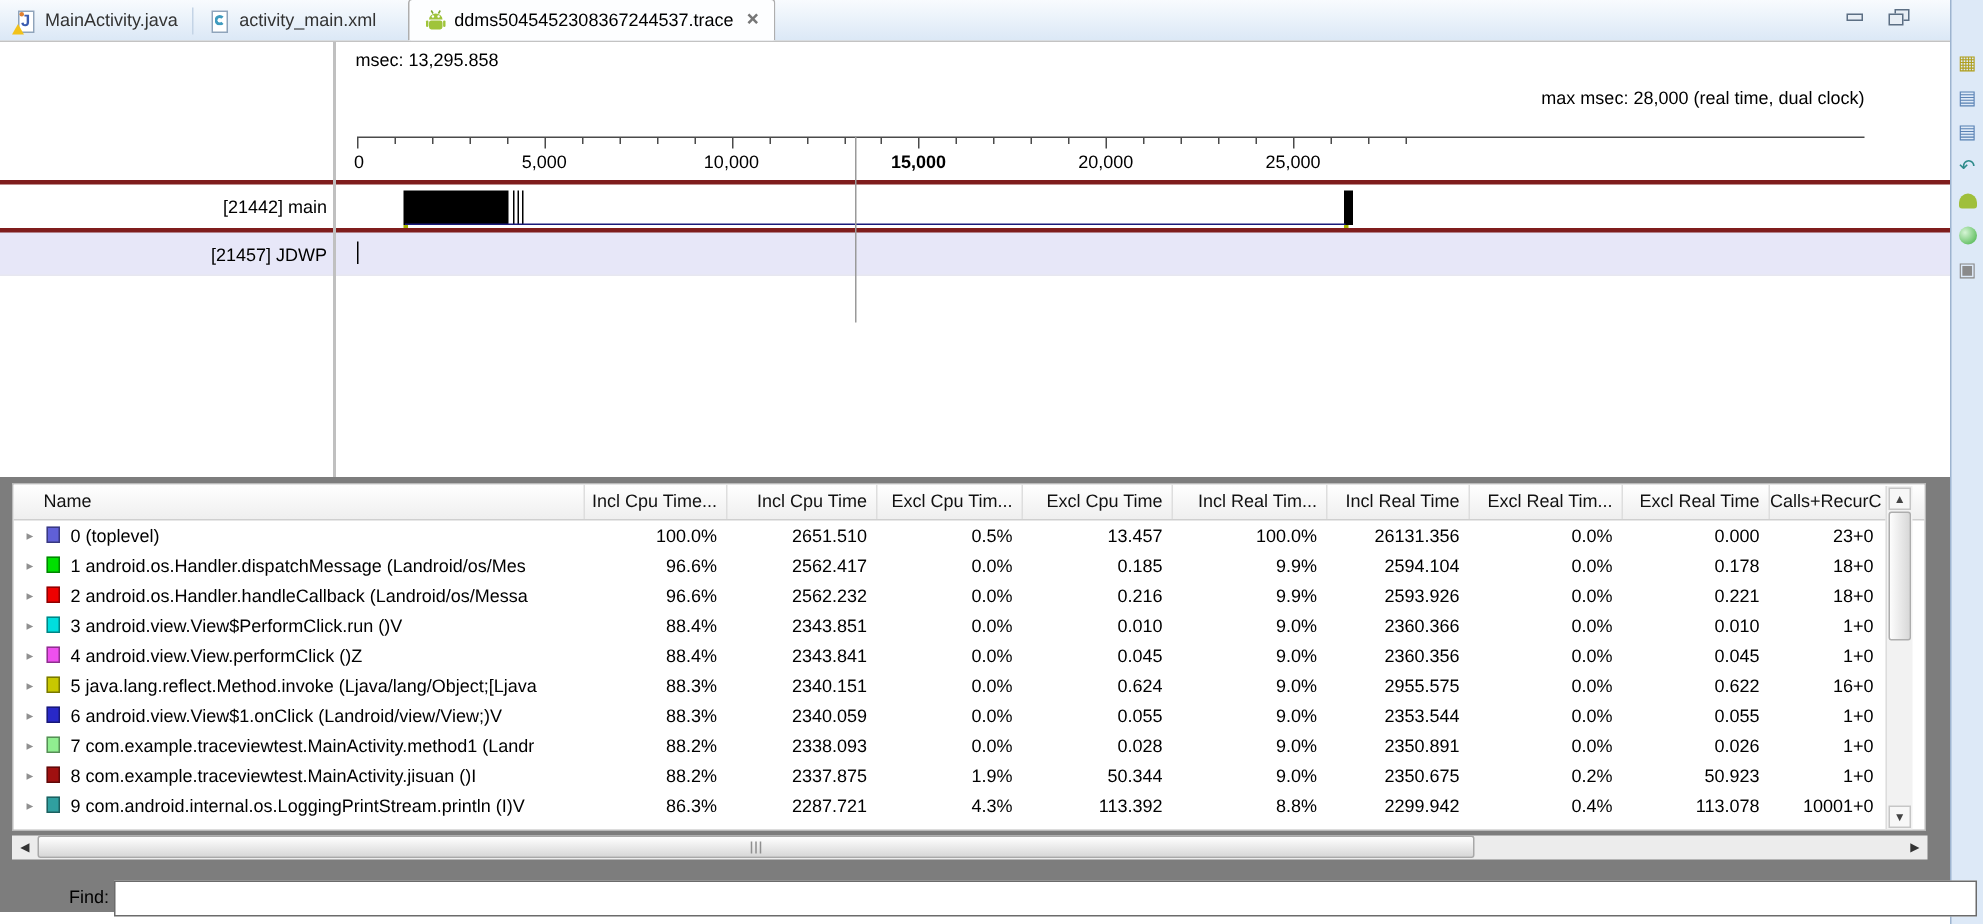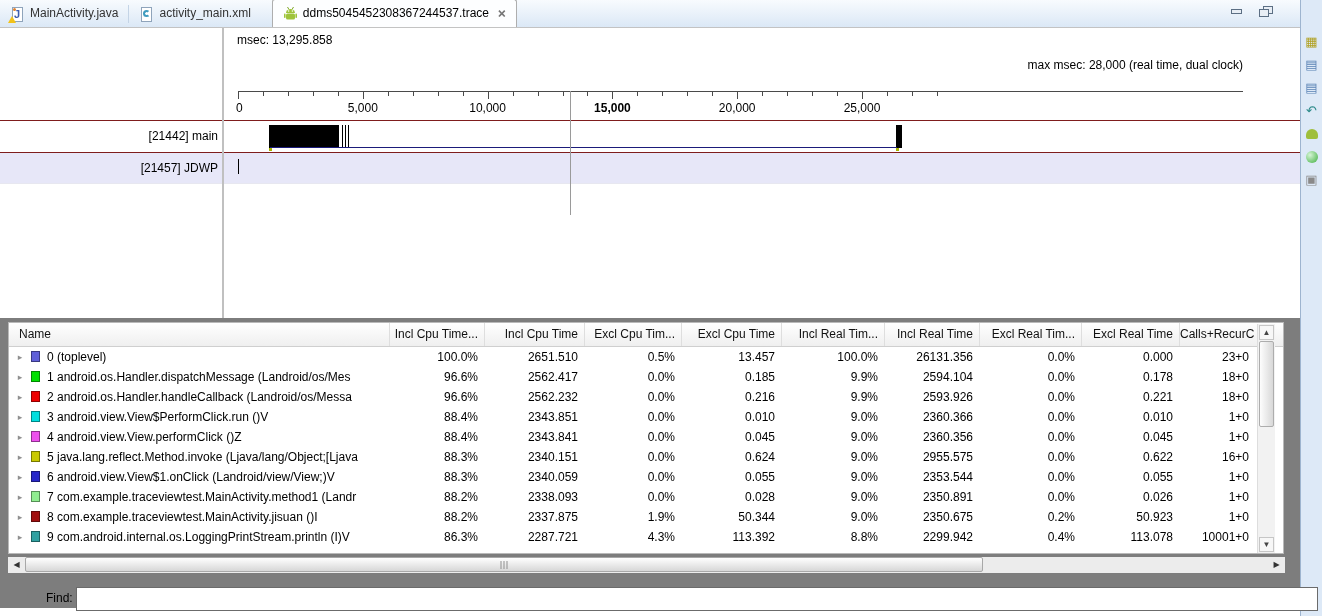--- a/index.html
+++ b/index.html
@@ -48,41 +48,41 @@
   #timeline { position:absolute; left:0; top:28px; width:1300px; height:290px; background:#fff; }
   #vdivider { position:absolute; left:222px; top:0; width:2px; height:290px; background:#c0c0c0; }
   #msec-label { position:absolute; left:237px; top:5px; }
   #max-label  { position:absolute; right:57px; top:5px;margin-top:25px; }
   #ruler-line { position:absolute; left:238px; top:63px; width:1005px; height:1px; background:#4a4a4a; }
   .tick { position:absolute; top:64px; width:1px; height:4px; background:#4a4a4a; }
   .tick.major { height:7px; }
   .ticklabel { position:absolute; top:73px; transform:translateX(-50%); }
   #cursor-line { position:absolute; top:63px; height:124px; width:1px; background:#9a9a9a; }
   #thread-rows { position:absolute; left:0; top:92px; width:100%; }
-  .thread-row { position:relative; height:32px; border-top:1px solid #7f1d1d; }
+  .thread-row { position:relative; height:32px; border-top:3px solid #7f1d1d; }
   .thread-row:last-child { border-bottom:1px solid #e7e7f0; }
   .thread-row.hl { background:#e7e7f8; }
   .thread-label { position:absolute; left:0; top:0; width:218px; height:100%;
                   line-height:31px; text-align:right; }
   .tblock  { position:absolute; top:4px; height:23px; background:#000; }
   .tmark   { position:absolute; top:6px; height:15px; width:1px; background:#000; }
   .tunder  { position:absolute; top:26px; height:1px; background:#1b1b7a; }
   .taccent { position:absolute; top:27px; height:3px; width:3px; background:#a8b400; }
 
   
   #panel { position:absolute; left:0; top:318px; width:1300px; height:290px; background:#7d7d7d; }
   #table-region { position:absolute; left:8px; top:4px; width:1276px; height:232px;
                   background:#fff; overflow:hidden; border:1px solid #b9b9b9; }
   .tgrid { display:grid;
            grid-template-columns:22px 16px 342px 95px 100px 97px 100px 103px 95px 102px 98px 76px; }
   #thead { height:24px; line-height:22px; background:linear-gradient(#ffffff,#efefef);
            border-bottom:1px solid #cfcfcf; }
   .hcell { text-align:right; padding-right:6px; border-left:1px solid #dedede; color:#111;
            white-space:nowrap; overflow:hidden; cursor:default; }
-  .hcell.name { grid-column:1/4; text-align:left; padding-left:10px; border-left:none; }
+  .hcell.name { grid-column:1/4; text-align:left; padding-left:20px; border-left:none; }
   .trow { height:20px; line-height:20px; cursor:default; }
   .cell-arrow { text-align:center; color:#909090; font-size:9px; }
   .chipwrap { padding-top:4px; }
   .chip { width:9px; height:11px; border:1px solid rgba(0,0,0,.4); }
   .cell-name { overflow:hidden; white-space:nowrap; }
   .cell-num  { text-align:right; padding-right:6px; white-space:nowrap; }
 
   #vscroll { position:absolute; left:1248px; top:1px; width:18px; height:229px;
              background:#f2f2f2; border-left:1px solid #ddd; }
   .varrow { position:absolute; left:1px; width:15px; height:15px; background:#f7f7f7;

